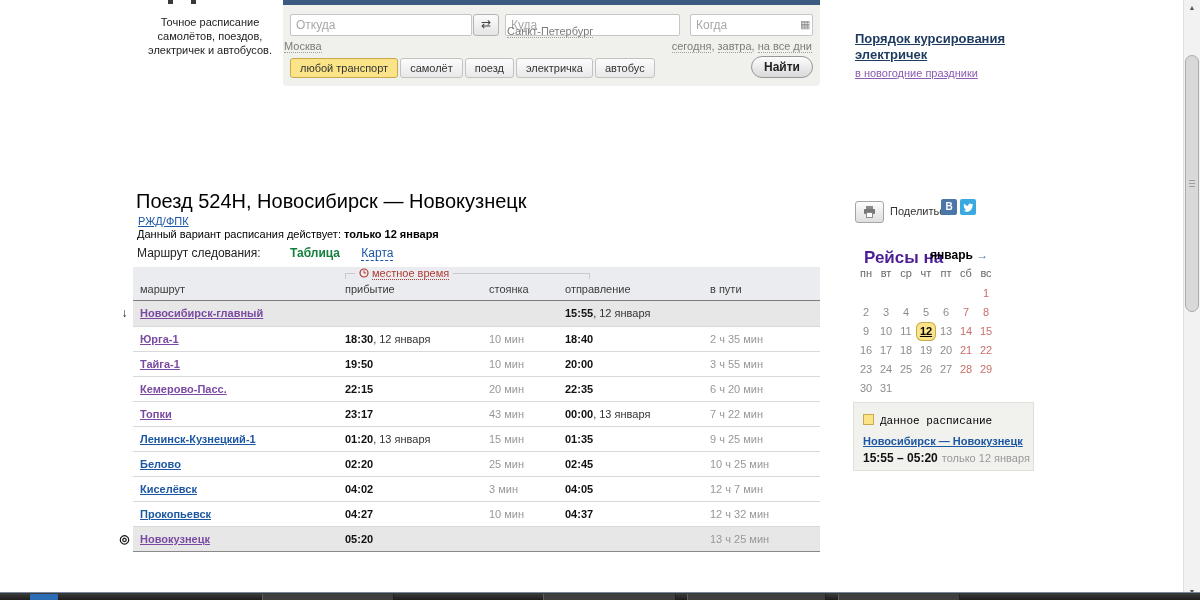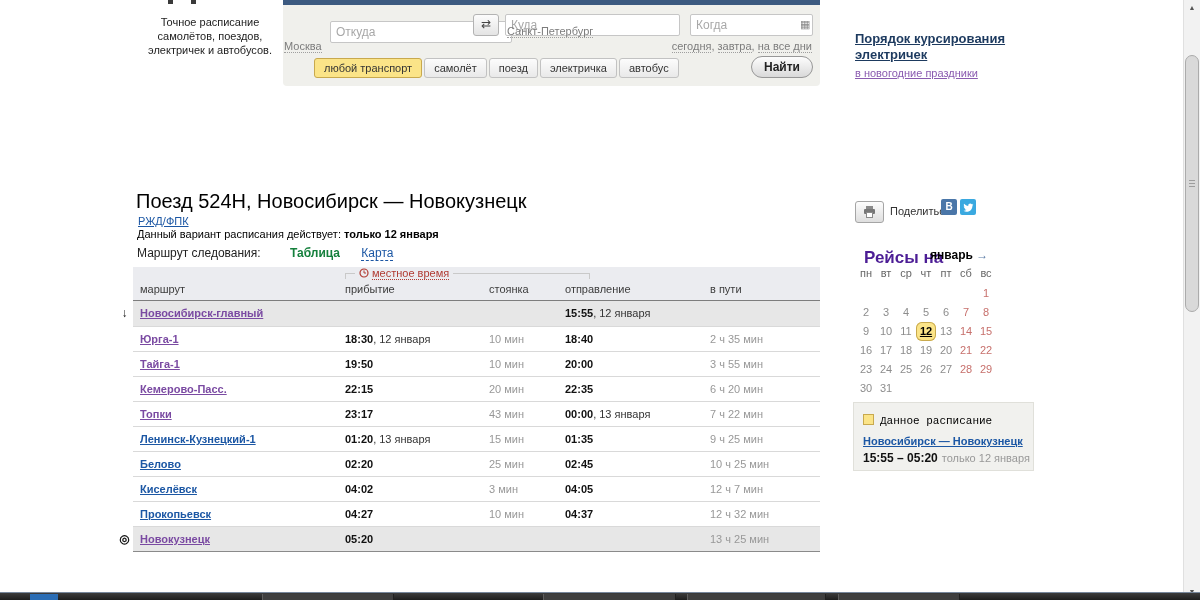--- a/index.html
+++ b/index.html
@@ -15,36 +15,36 @@
            font-size:11px;line-height:14px;color:#222;}
 
   
   #search-form{position:absolute;left:283px;top:0;width:537px;height:86px;
                background:var(--form-bg);border-top:5px solid var(--form-top);
                border-radius:0 0 4px 4px;box-sizing:border-box;}
   #search-form input{position:absolute;height:18px;border:1px solid #c6c6c6;border-radius:2px;
                background:#fff;font-family:"Liberation Sans",sans-serif;font-size:12px;
                color:#333;padding:1px 5px;box-sizing:content-box;}
   #search-form input::placeholder{color:#a8a8a8;}
-  #from-input{left:7px;top:16px;width:170px;margin-left:40px;}
+  #from-input{left:7px;top:9px;width:170px;}
   #swap-button{position:absolute;left:190px;top:9px;width:24px;height:20px;line-height:19px;
                text-align:center;border:1px solid #b3b3b3;border-radius:3px;
                background:linear-gradient(#fcfcfc,#e4e4e4);font-size:12px;color:#444;cursor:pointer;}
   #to-input{left:222px;top:9px;width:163px;}
   #when-input{left:407px;top:9px;width:111px;padding-right:17px;}
   .cal-icon{position:absolute;left:517px;top:13px;font-size:11px;color:#8a8a8a;cursor:pointer;}
   .hint-link{color:#7c7c7c;font-size:11px;text-decoration:none;border-bottom:1px dotted #9f9f9f;}
   #from-hint{position:absolute;left:1px;top:35px;}
   #to-hint{position:absolute;left:224px;top:20px;}
   #when-hints{position:absolute;right:8px;top:35px;font-size:11px;color:#7c7c7c;}
   #transport-tabs{position:absolute;left:7px;top:53px;}
   .tab{display:inline-block;height:18px;line-height:18px;padding:0 9px;margin-right:2px;
        border:1px solid #c2c2c2;border-radius:3px;background:linear-gradient(#fcfcfc,#e9e9e9);
        font-size:11px;color:#333;cursor:pointer;}
-  .tab.active{background:var(--tab-active-bg);border-color:var(--tab-active-border);margin-left:24px;}
+  .tab.active{background:var(--tab-active-bg);border-color:var(--tab-active-border);}
   #find-button{position:absolute;right:7px;top:51px;height:22px;padding:0 12px;
        font-weight:bold;font-size:12px;color:#222;border:1px solid #979797;border-radius:11px;
        background:linear-gradient(#fdfdfd,#d9d9d9);cursor:pointer;
        font-family:"Liberation Sans",sans-serif;}
 
   
   #promo{position:absolute;left:855px;top:31px;width:158px;}
   #promo-title{font-size:13px;font-weight:bold;color:var(--promo-dark);
                text-decoration:underline;line-height:16px;display:block;}
   #promo-sub{font-size:11px;color:var(--promo-visited);text-decoration:underline;

